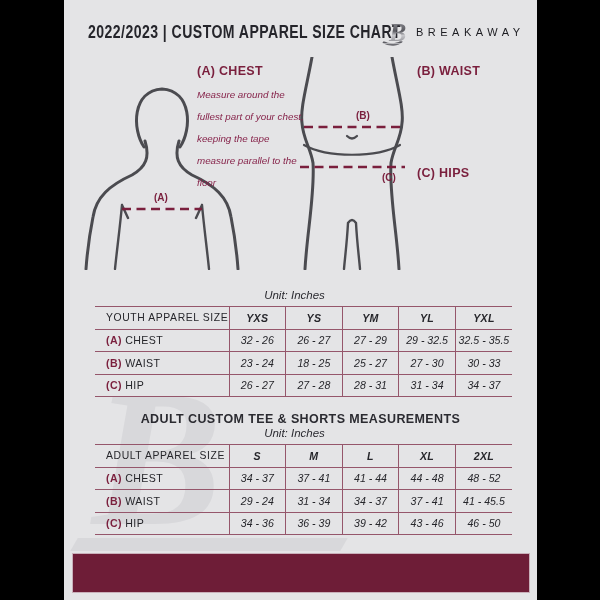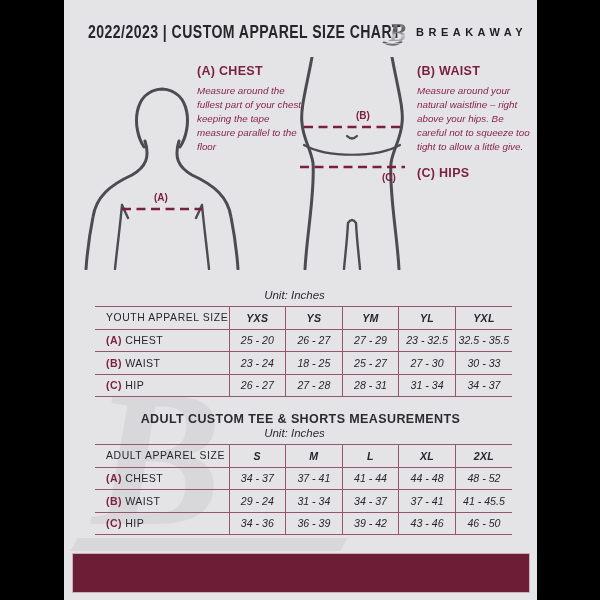--- a/index.html
+++ b/index.html
@@ -4,33 +4,33 @@
 <style>
   html,body{margin:0;padding:0;background:#000;}
   .stage{position:relative;width:600px;height:600px;background:#000;overflow:hidden;
          font-family:"Liberation Sans",sans-serif;}
   .page{position:absolute;left:64px;top:0;width:473px;height:600px;background:#e4e4e6;overflow:hidden;}
 
   
   .hdr-title{position:absolute;left:24px;top:22px;font-size:16px;font-weight:700;color:#25252b;
              letter-spacing:.5px;transform:scale(.88,1.12);transform-origin:left top;white-space:nowrap;}
   .logo{position:absolute;left:316px;top:15px;width:34px;height:32px;}
-  .brand{position:absolute;left:352px;top:26px;font-size:11px;font-weight:700;color:#1d1d22;
+  .brand{position:absolute;left:352px;top:26px;font-size:11px;font-weight:400;color:#1d1d22;
          letter-spacing:4.5px;white-space:nowrap;}
 
   
   .fig{position:absolute;}
   .fig svg{display:block;}
   .bodyline{fill:none;stroke:#4b4b50;stroke-width:3;stroke-linecap:round;}
   .dashline{stroke:#7a1f3d;stroke-width:2.6;stroke-dasharray:9 5.5;fill:none;}
   .diaglabel{font-family:"Liberation Sans",sans-serif;font-size:10px;font-weight:700;fill:#7a1f3d;}
 
   
   .sec-head{position:absolute;font-size:12.5px;font-weight:700;color:#7a1f3d;letter-spacing:.3px;}
-  .sec-body{position:absolute;font-size:9.8px;font-style:italic;color:#86234a;line-height:14px;
+  .sec-body{position:absolute;font-size:9.8px;font-style:italic;color:#86234a;line-height:22px;
             white-space:pre-line;}
 
   
   .tbl-title{position:absolute;width:473px;text-align:center;font-size:12.5px;font-weight:700;
              color:#2b2b31;letter-spacing:.4px;}
   .tbl-unit{position:absolute;width:461px;text-align:center;font-size:11.5px;font-style:italic;
             color:#2b2b31;}
   table.size{position:absolute;left:31px;width:417px;border-collapse:collapse;table-layout:fixed;}
   table.size col.lbl{width:134px;}
   table.size th,table.size td{height:21.5px;padding:0;font-size:10.6px;color:#26262b;
@@ -102,21 +102,20 @@
         <text class="diaglabel" x="64" y="62">(B)</text>
         <path class="dashline" d="M8,110 L113,110"></path>
         <text class="diaglabel" x="90" y="124">(C)</text>
       </svg>
     </div>
 
     <div class="sec-head" style="left:133px;top:64px;">(A) CHEST</div>
     <div class="sec-body" style="left:133px;top:84px;width:112px;">Measure around the fullest part of your chest, keeping the tape measure parallel to the floor</div>
 
     <div class="sec-head" style="left:353px;top:64px;">(B) WAIST</div>
-    <div class="sec-body" style="left:353px;top:84px;width:114px;">Measure around your natural waistline – right above your hips. Be careful not to squeeze too tight to allow a little give.</div>
 
     <div class="sec-head" style="left:353px;top:166px;">(C) HIPS</div>
 
     <div class="tbl-unit" style="top:289px;">Unit: Inches</div>
     <table class="size" style="top:306px;">
       <colgroup>
           <col class="lbl">
           <col>
           <col>
           <col>
@@ -129,24 +128,24 @@
           <th>YXS</th>
           <th>YS</th>
           <th>YM</th>
           <th>YL</th>
           <th>YXL</th>
         </tr>
       </thead>
       <tbody>
         <tr>
           <td class="rowlbl"><span class="pfx">(A)</span> <span>CHEST</span></td>
-          <td>25 - 20</td>
+          <td>32 - 26</td>
           <td>26 - 27</td>
           <td>27 - 29</td>
-          <td>23 - 32.5</td>
+          <td>29 - 32.5</td>
           <td>32.5 - 35.5</td>
         </tr>
         <tr>
           <td class="rowlbl"><span class="pfx">(B)</span> <span>WAIST</span></td>
           <td>23 - 24</td>
           <td>18 - 25</td>
           <td>25 - 27</td>
           <td>27 - 30</td>
           <td>30 - 33</td>
         </tr>

